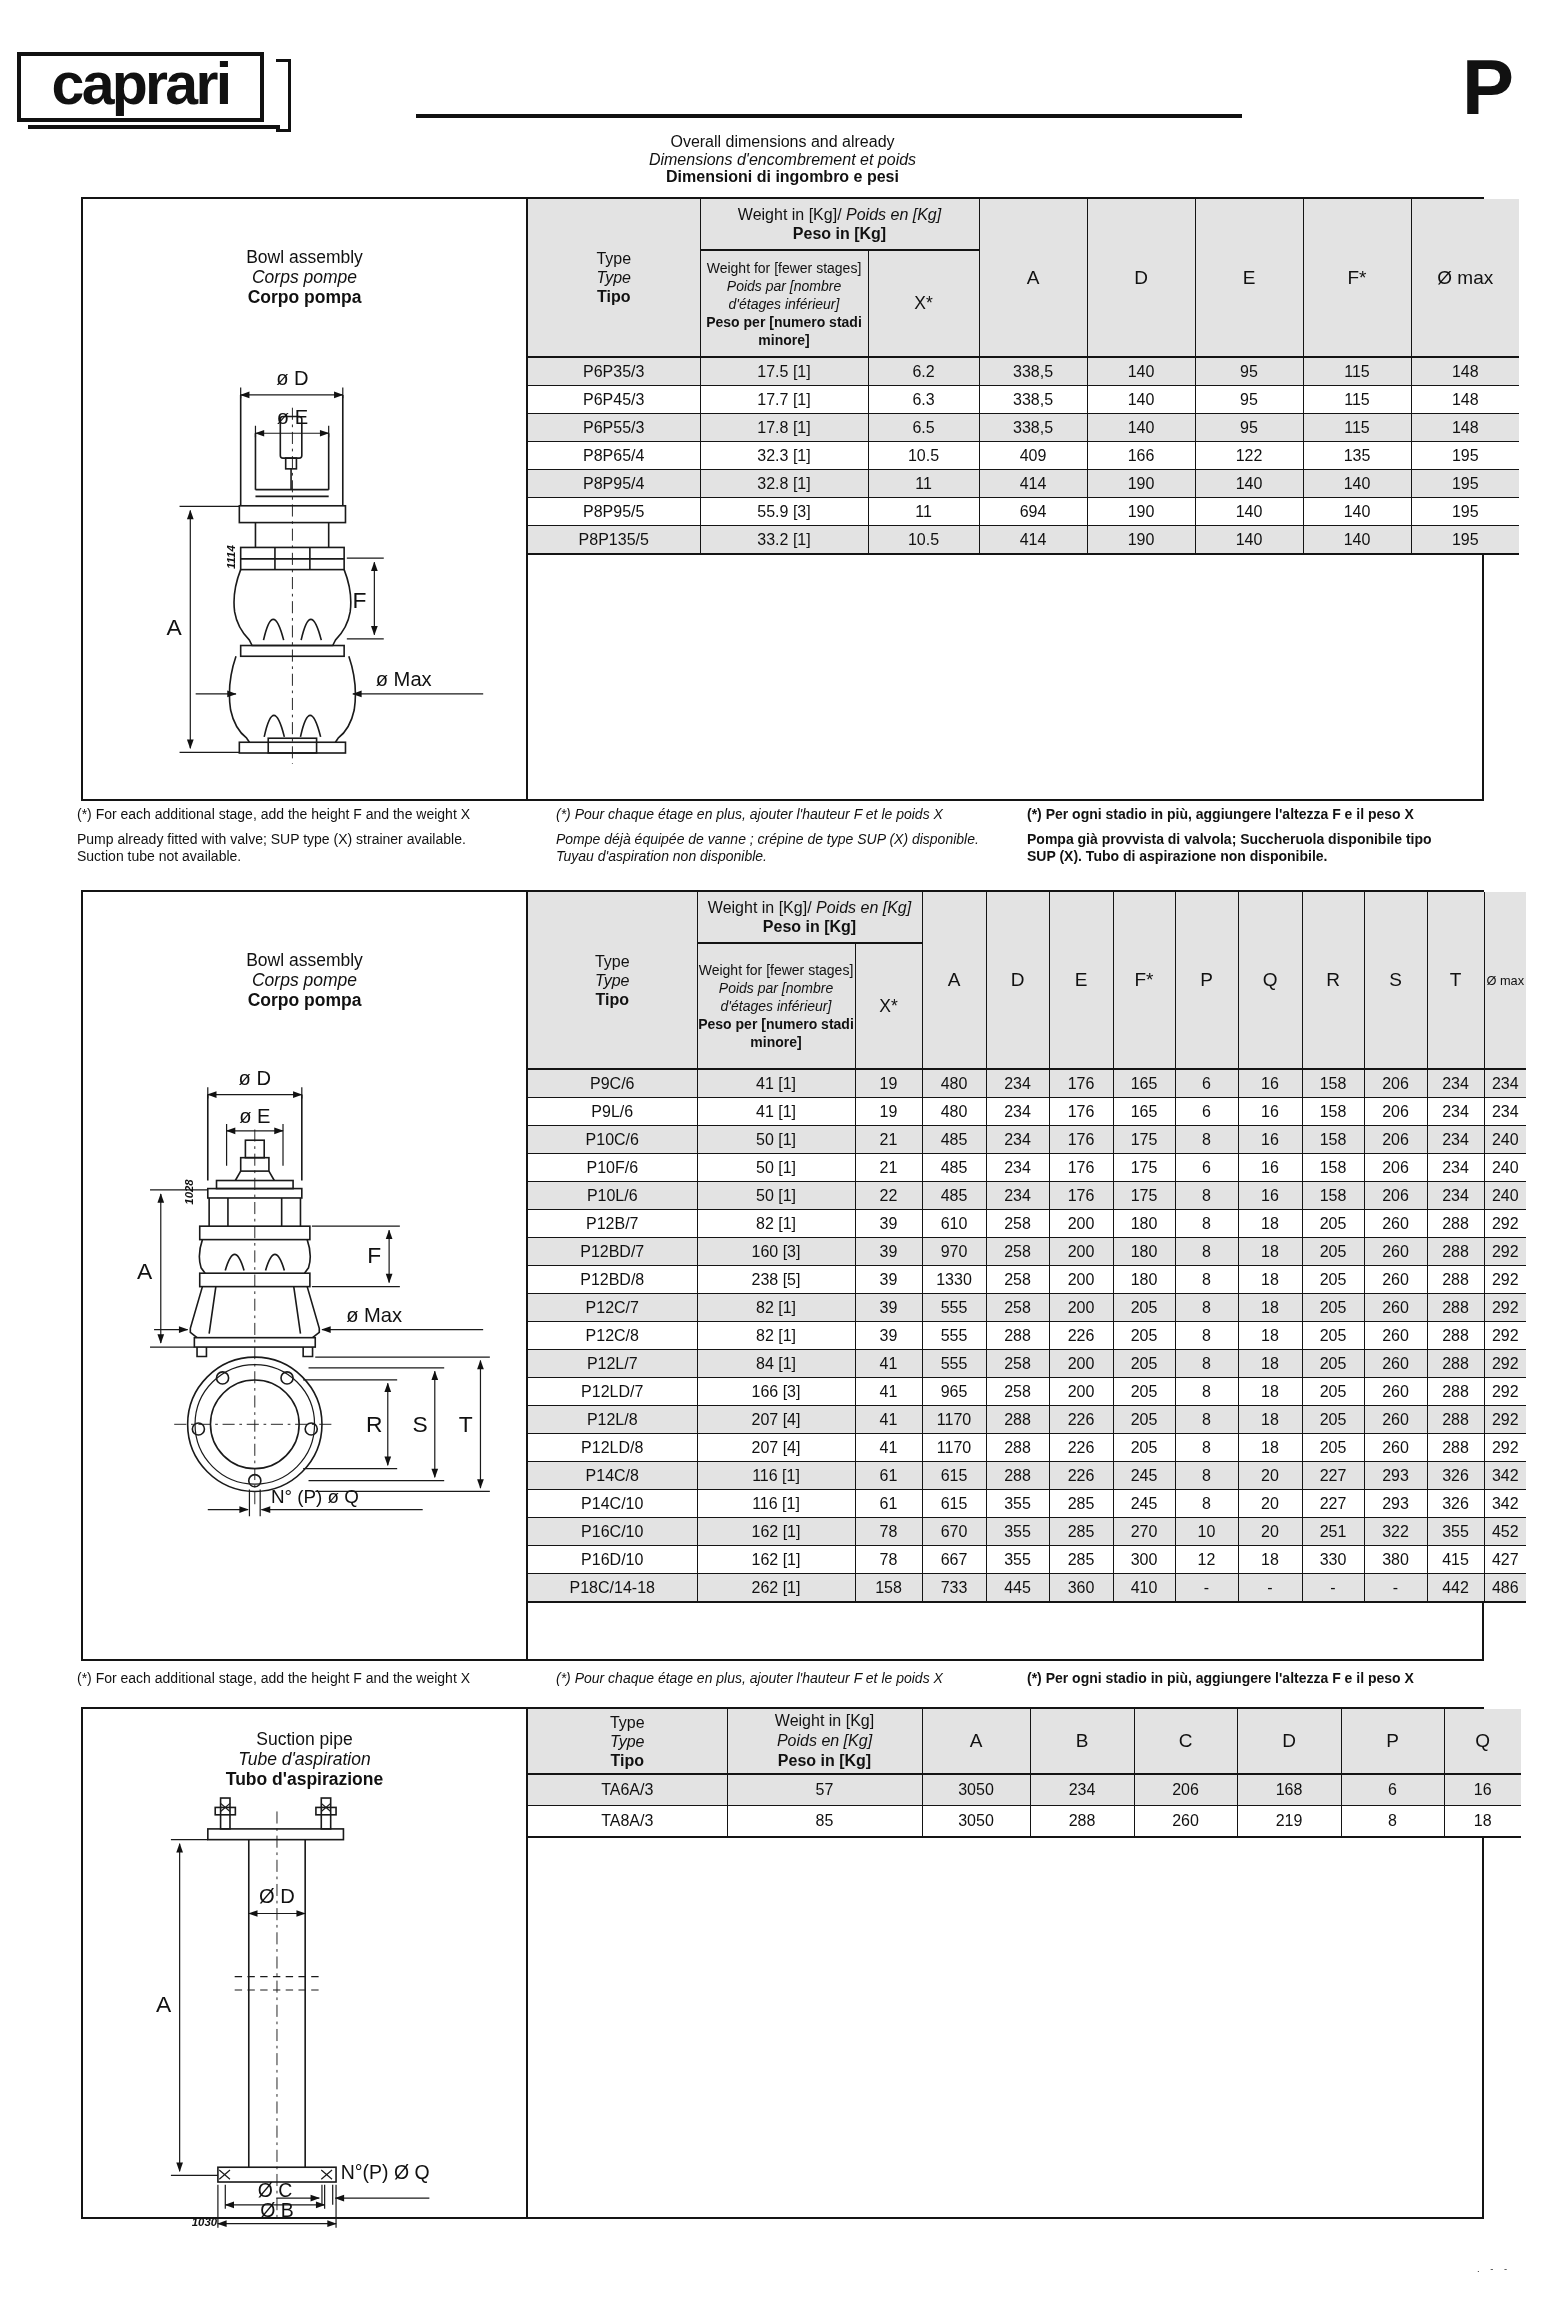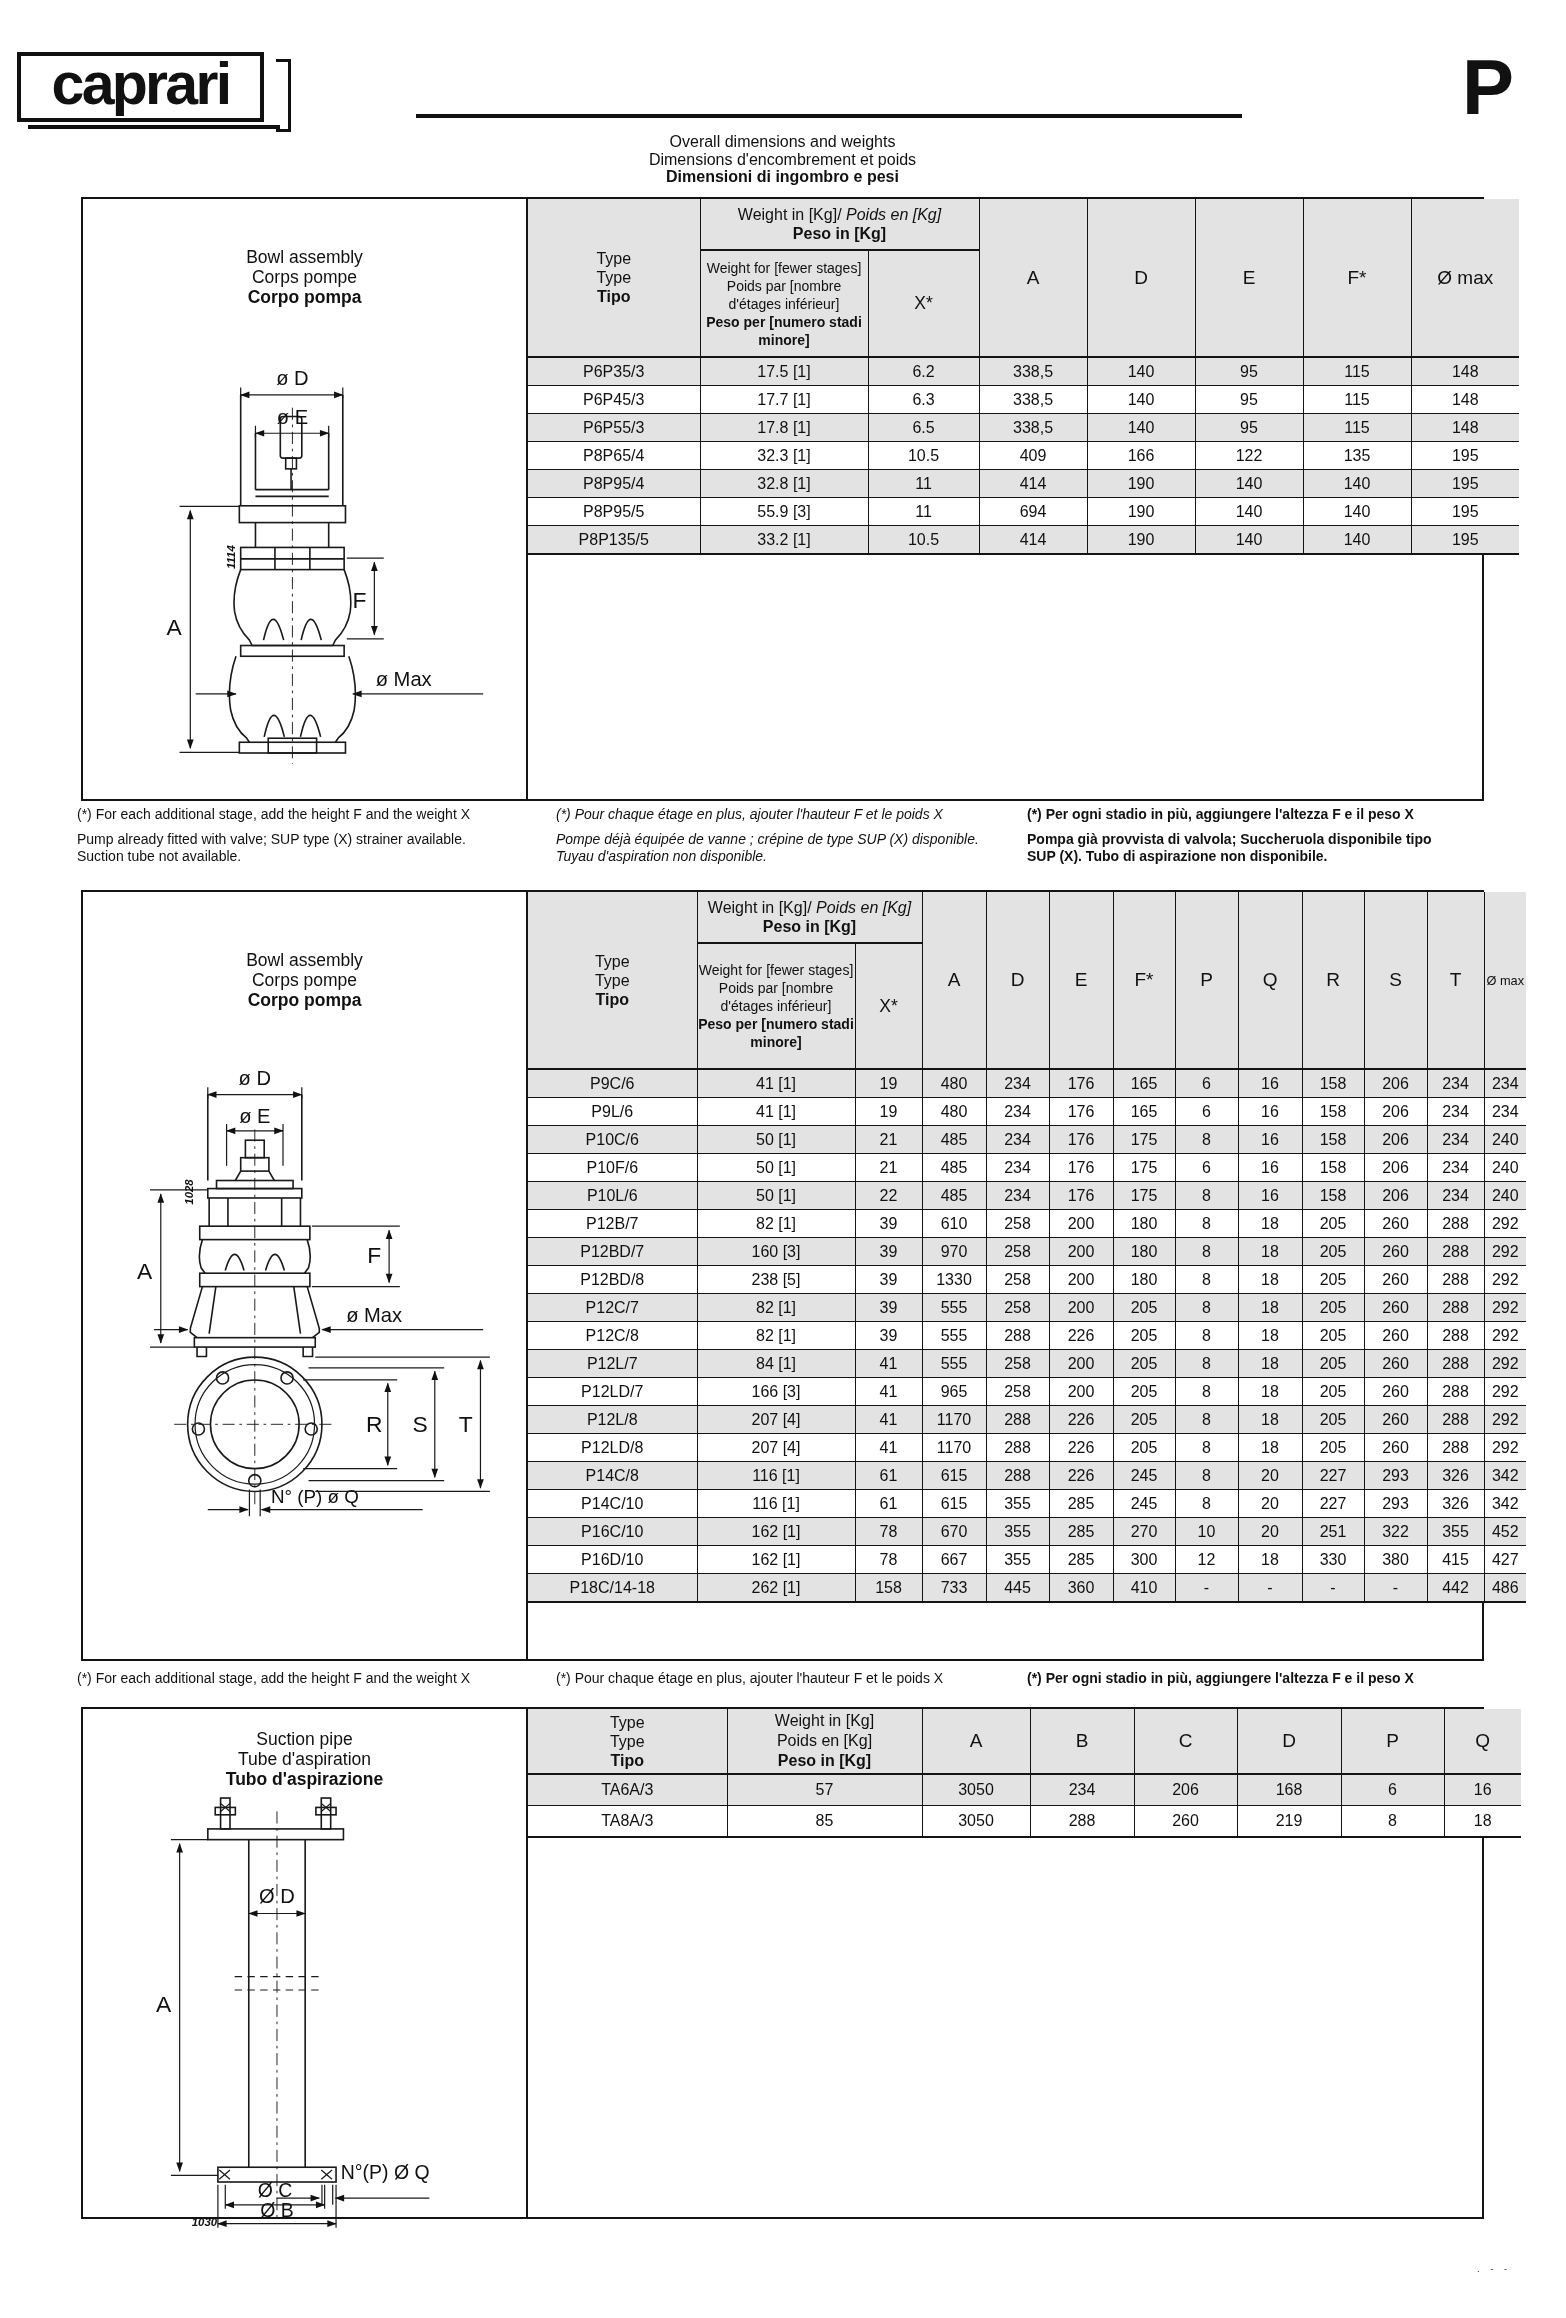--- a/index.html
+++ b/index.html
@@ -6,21 +6,21 @@
   .page{position:relative;width:1567px;height:2319px;background:#fff;font-family:"Liberation Sans",sans-serif;color:#111;overflow:hidden;}
   .abs{position:absolute;}
   
   .logo{left:17px;top:52px;width:239px;height:62px;border:4px solid #111;display:flex;align-items:center;justify-content:center;}
   .logo .word{font-size:59px;font-weight:bold;letter-spacing:-2.7px;line-height:59px;transform:translateY(-2.7px);}
   .logo::after{content:"";position:absolute;right:-31px;top:2.7px;width:12px;height:67px;border:3.4px solid #111;border-left:none;}
   .logo::before{content:"";position:absolute;left:6.7px;right:-20px;bottom:-10.7px;height:3.4px;background:#111;}
   .rule{left:416px;top:114px;width:826px;height:4px;background:#111;}
   .pageletter{left:1462px;top:48px;font-size:78px;font-weight:bold;line-height:78px;}
   .titleblk{left:514px;top:133px;width:537px;text-align:center;font-size:16px;line-height:17.5px;}
-  .it{}
+  .it{font-style:italic;}
   .bd{font-weight:bold;}
   
   .tblock{position:absolute;left:81px;width:1403px;border:2.7px solid #141414;background:#fff;display:flex;box-sizing:border-box;}
   .leftcol{width:445px;flex:none;border-right:2px solid #141414;box-sizing:border-box;}
   .rightcol{flex:1;}
   .colhead{text-align:center;font-size:17.5px;line-height:20px;}
   table{border-collapse:collapse;table-layout:fixed;width:100%;}
   th,td{border:1.3px solid #141414;text-align:center;vertical-align:middle;padding:0;overflow:hidden;}
   th:first-child,td:first-child{border-left:none;}
   th:last-child,td:last-child{border-right:none;}
@@ -63,21 +63,21 @@
 <body>
 
 <div class="page">
 
   <div class="abs logo">
     <span class="word">caprari</span>
   </div>
   <div class="abs rule"></div>
   <div class="abs pageletter">P</div>
   <div class="abs titleblk">
-    <div>Overall dimensions and weights</div>
+    <div>Overall dimensions and already</div>
     <div class="it">Dimensions d'encombrement et poids</div>
     <div class="bd">Dimensioni di ingombro e pesi</div>
   </div>
 
   <div class="tblock t1" style="top:197px;height:604px;">
     <div class="leftcol">
       <div class="colhead" style="margin-top:48px;">
         <div>Bowl assembly</div>
         <div class="it">Corps pompe</div>
         <div class="bd">Corpo pompa</div>

